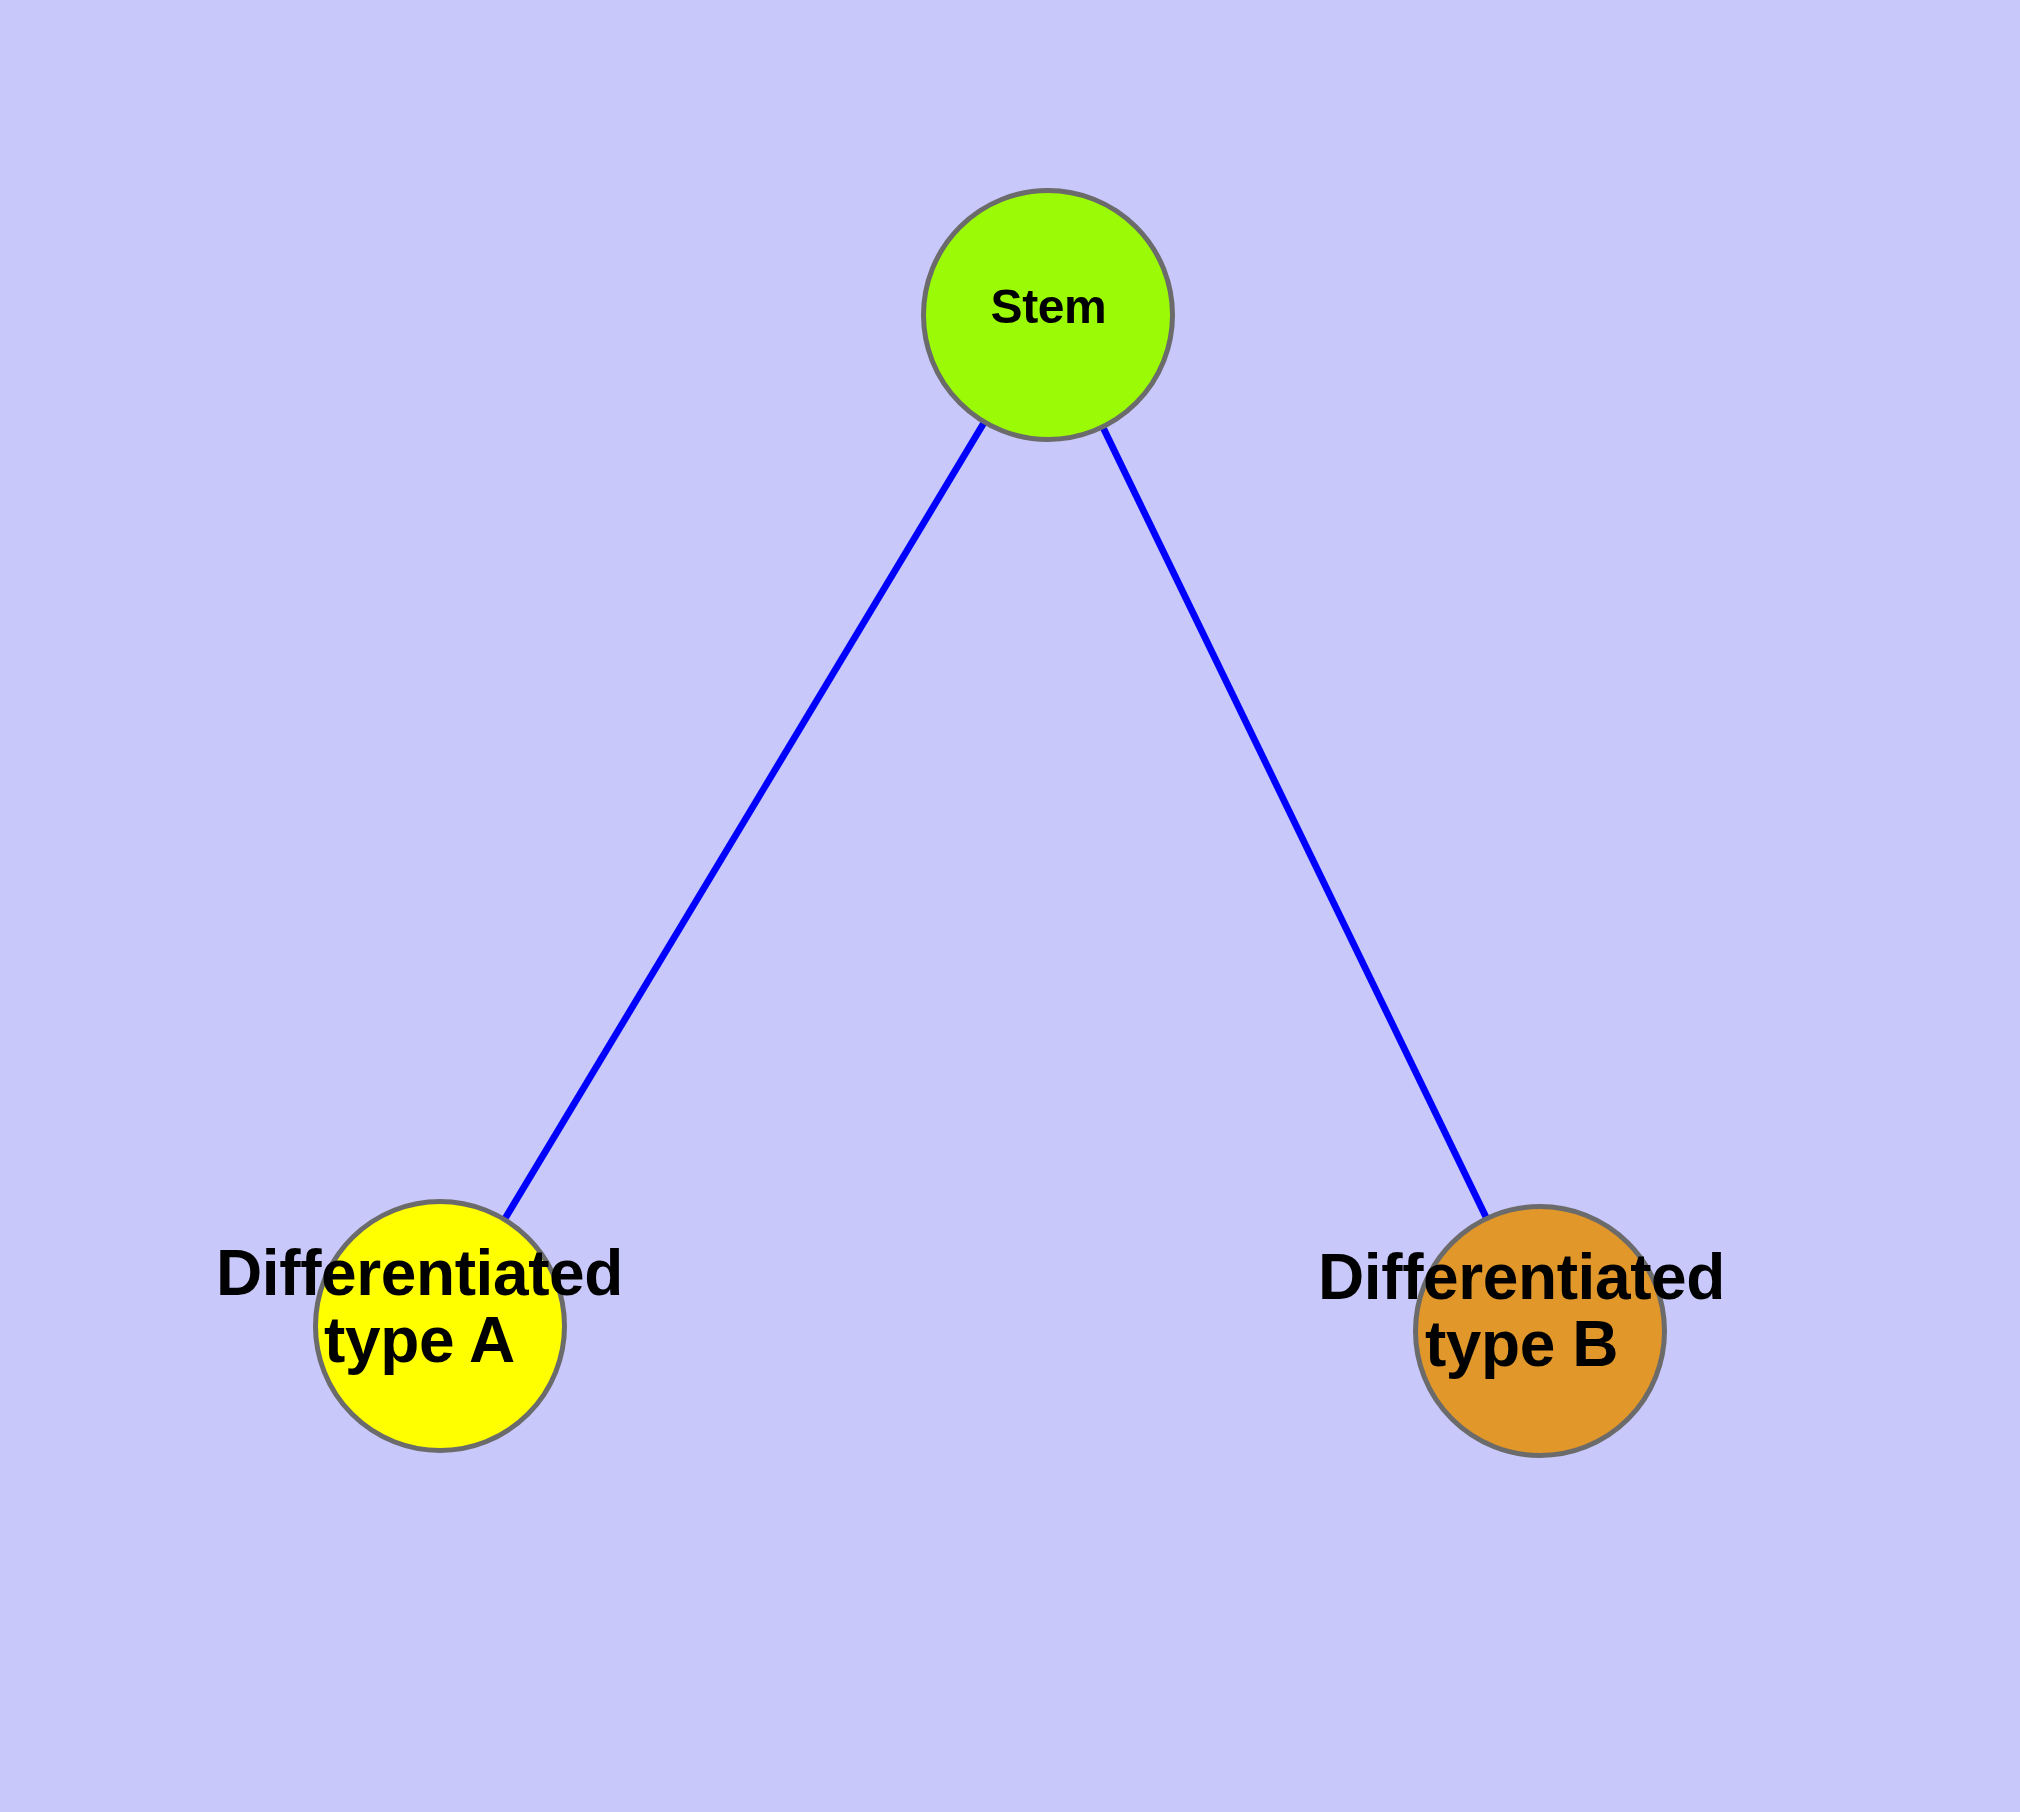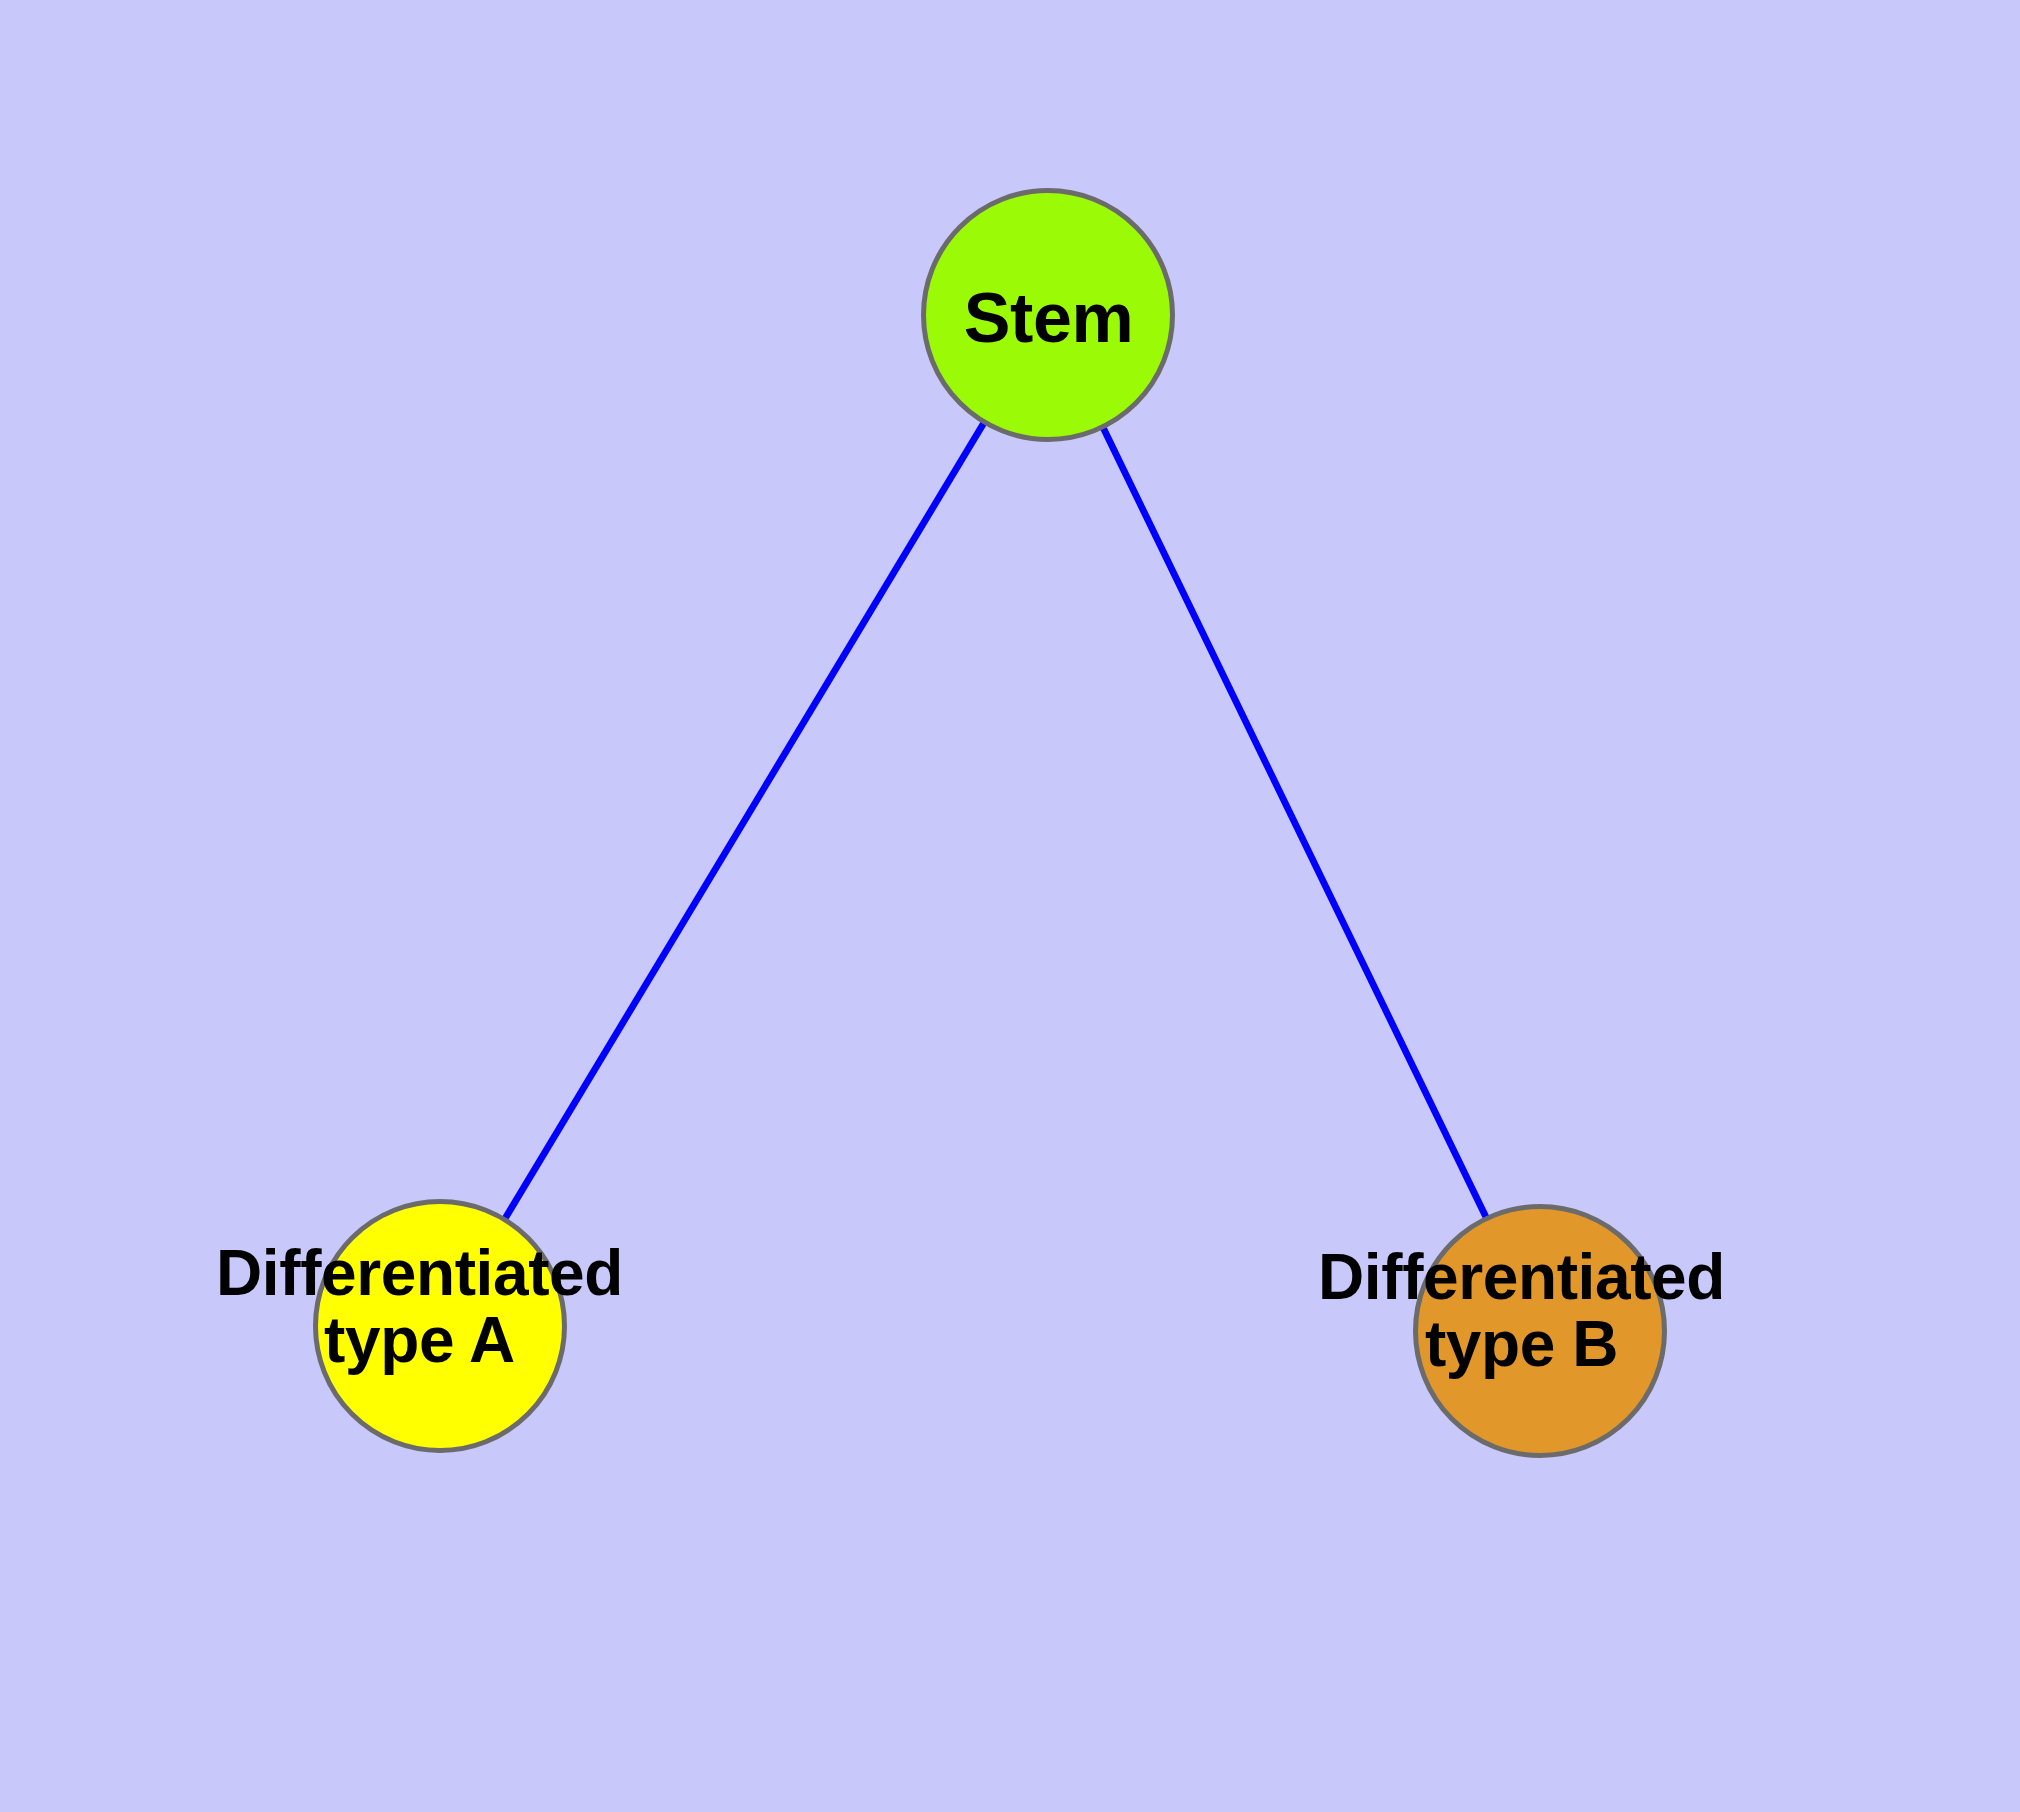--- a/index.html
+++ b/index.html
@@ -41,21 +41,21 @@
     left: 921px;
     top: 188px;
     width: 254px;
     height: 254px;
     background: #9bfa06;
   }
   #label-stem {
     left: 794px;
     top: 282px;
     width: 509px;
-    font-size: 70px;
+    font-size: 48px;
   }
   #node-diff-a {
     left: 313px;
     top: 1199px;
     width: 254px;
     height: 254px;
     background: #ffff00;
   }
   #label-diff-a {
     left: 123px;

